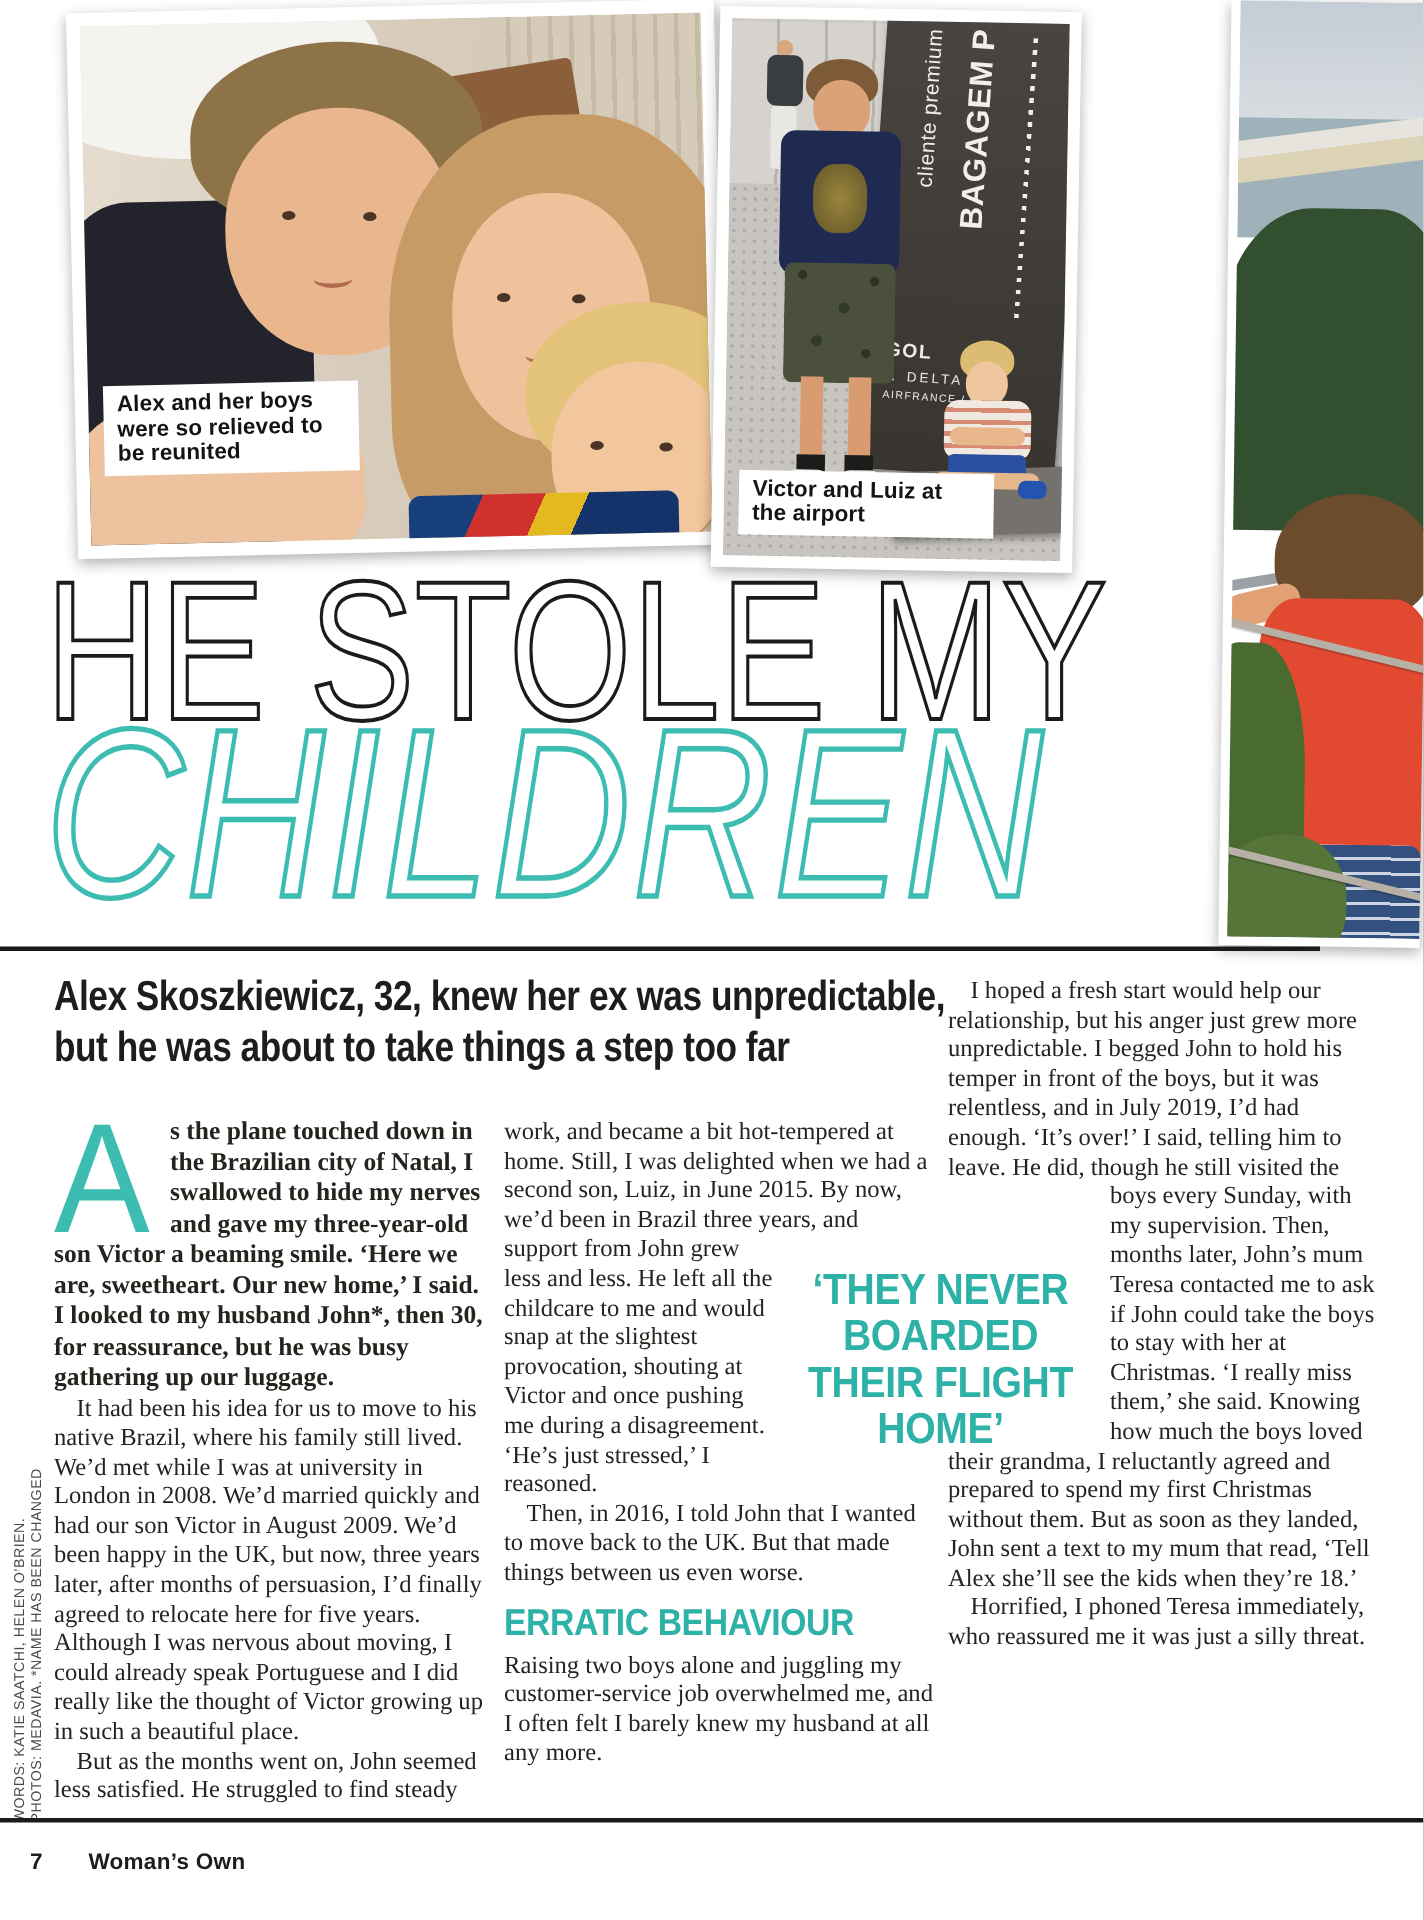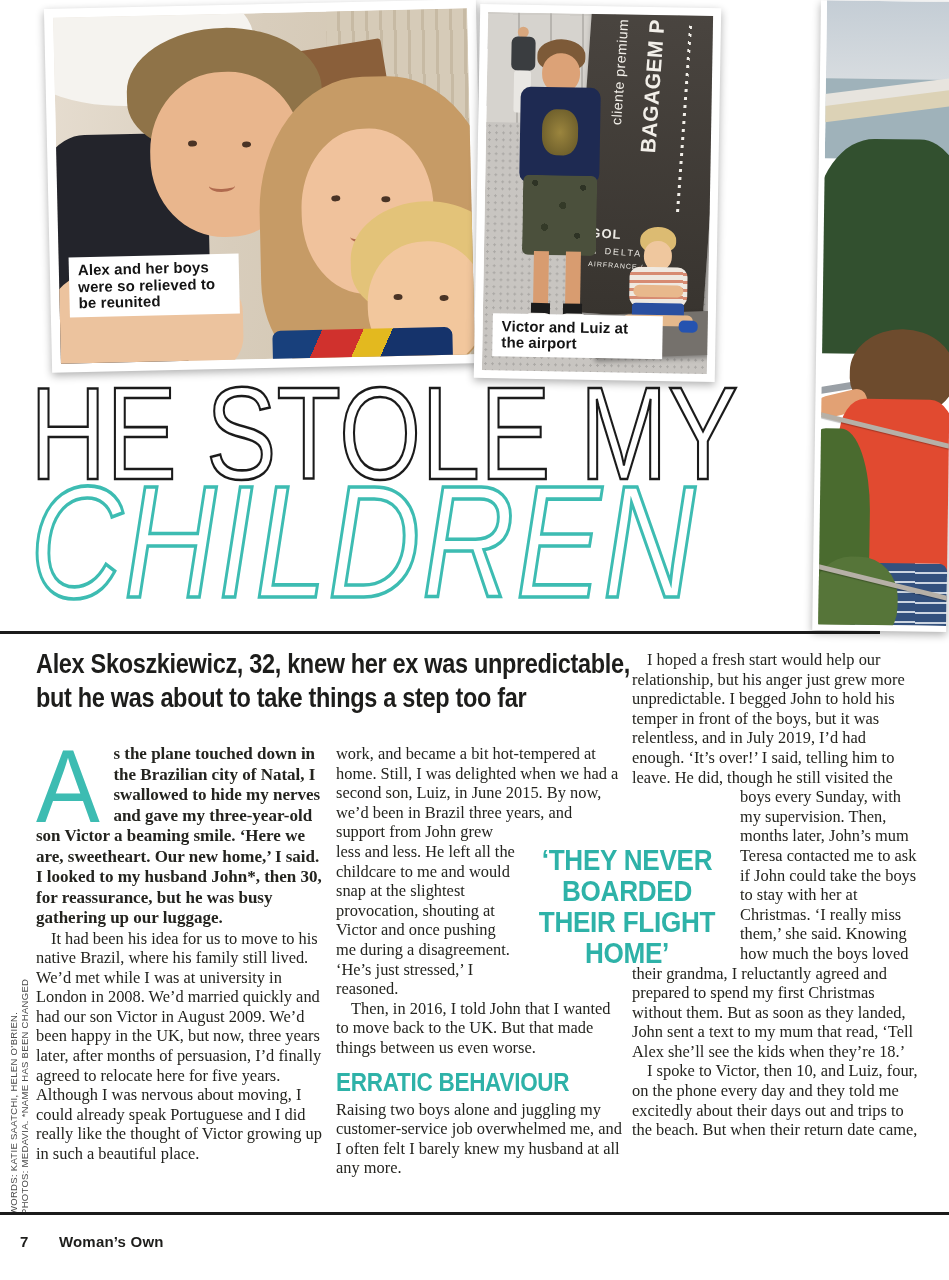--- a/index.html
+++ b/index.html
@@ -223,32 +223,33 @@
   <div class="rule-top"></div>
 
   <div class="standfirst">
     <div>Alex Skoszkiewicz, 32, knew her ex was unpredictable,</div>
     <div>but he was about to take things a step too far</div>
   </div>
 
   <div class="bodycol col1">
     <p class="intro"><span class="dropcap">A</span><span>s the plane touched down in the Brazilian city of Natal, I swallowed to hide my nerves and gave my three-year-old son Victor a beaming smile. ‘Here we are, sweetheart. Our new home,’ I said. I looked to my husband John*, then 30, for reassurance, but he was busy gathering up our luggage.</span></p>
     <p class="ind">It had been his idea for us to move to his native Brazil, where his family still lived. We’d met while I was at university in London in 2008. We’d married quickly and had our son Victor in August 2009. We’d been happy in the UK, but now, three years later, after months of persuasion, I’d finally agreed to relocate here for five years. Although I was nervous about moving, I could already speak Portuguese and I did really like the thought of Victor growing up in such a beautiful place.</p>
+    <p class="ind">But as the months went on, John seemed less satisfied. He struggled to find steady</p>
   </div>
 
   <div class="bodycol col2">
     <p><span>work, and became a bit hot-tempered at home. Still, I was delighted when we had a second son, Luiz, in June 2015. By now, we’d been in Brazil three years, and </span><span class="wrap-right"></span><span>support from John grew less and less. He left all the childcare to me and would snap at the slightest provocation, shouting at Victor and once pushing me during a disagreement. ‘He’s just stressed,’ I reasoned.</span></p>
     <p class="ind">Then, in 2016, I told John that I wanted to move back to the UK. But that made things between us even worse.</p>
     <div class="sec-heading">ERRATIC BEHAVIOUR</div>
     <p>Raising two boys alone and juggling my customer-service job overwhelmed me, and I often felt I barely knew my husband at all any more.</p>
   </div>
 
   <div class="bodycol col3">
     <p class="ind"><span>I hoped a fresh start would help our relationship, but his anger just grew more unpredictable. I begged John to hold his temper in front of the boys, but it was relentless, and in July 2019, I’d had enough. ‘It’s over!’ I said, telling him to leave. He did, though he still visited the boys every </span><span class="wrap-left"></span><span>Sunday, with my supervision. Then, months later, John’s mum Teresa contacted me to ask if John could take the boys to stay with her at Christmas. ‘I really miss them,’ she said. Knowing how much the boys loved their grandma, I reluctantly agreed and prepared to spend my first Christmas without them. But as soon as they landed, John sent a text to my mum that read, ‘Tell Alex she’ll see the kids when they’re 18.’</span></p>
-    <p class="ind">I spoke to Victor, then 10, and Luiz, four, on the phone every day and they told me excitedly about their days out and trips to the beach. But when their return date came,</p>
+    <p class="ind">Horrified, I phoned Teresa immediately, who reassured me it was just a silly threat.</p>
   </div>
 
   <div class="pullquote">
     <div>‘THEY NEVER</div>
     <div>BOARDED</div>
     <div>THEIR FLIGHT</div>
     <div>HOME’</div>
   </div>
 
   <div class="credits">

